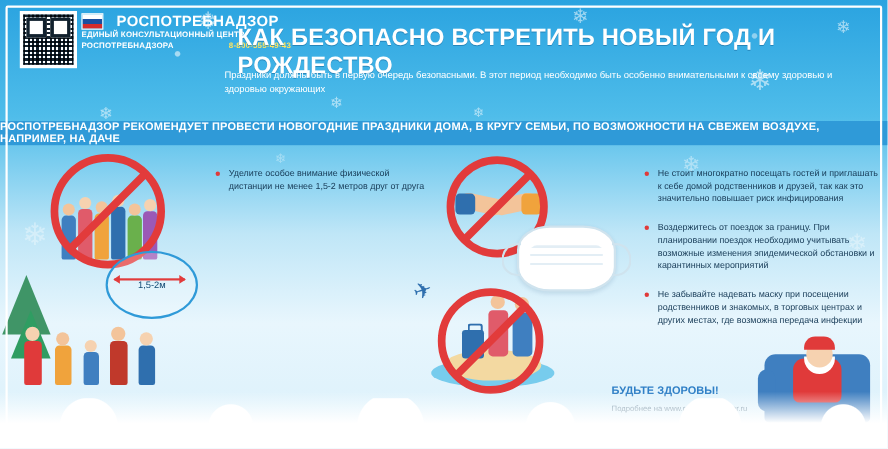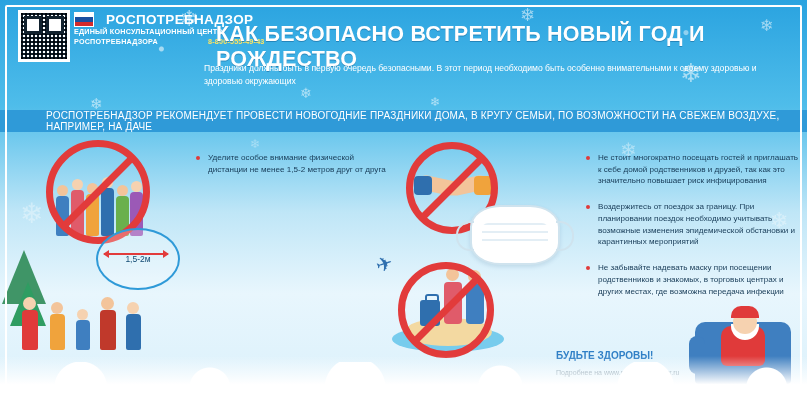--- a/index.html
+++ b/index.html
@@ -89,22 +89,21 @@
   .lead{
     position:absolute;left:204px;top:62px;width:560px;
     color:#ffffff;font-size:8.6px;line-height:1.55;
   }
   .redband{
     position:absolute;left:0;top:110px;width:807px;height:22px;
     background:linear-gradient(180deg,#2f9ad8,#2f9ad8);
     display:flex;align-items:center;
   }
   .redband-text{
-    color:#ffffff;font-weight:normal;font-size:10px;letter-spacing:.2px;
-    padding-left:46px;
+    color:#ffffff;font-weight:bold;font-size:10px;letter-spacing:.2px;
   }
 
   
   .col-left{
     position:absolute;left:196px;top:152px;width:196px;
   }
   .col-right{
     position:absolute;left:586px;top:152px;width:214px;
   }
   .bullet{

